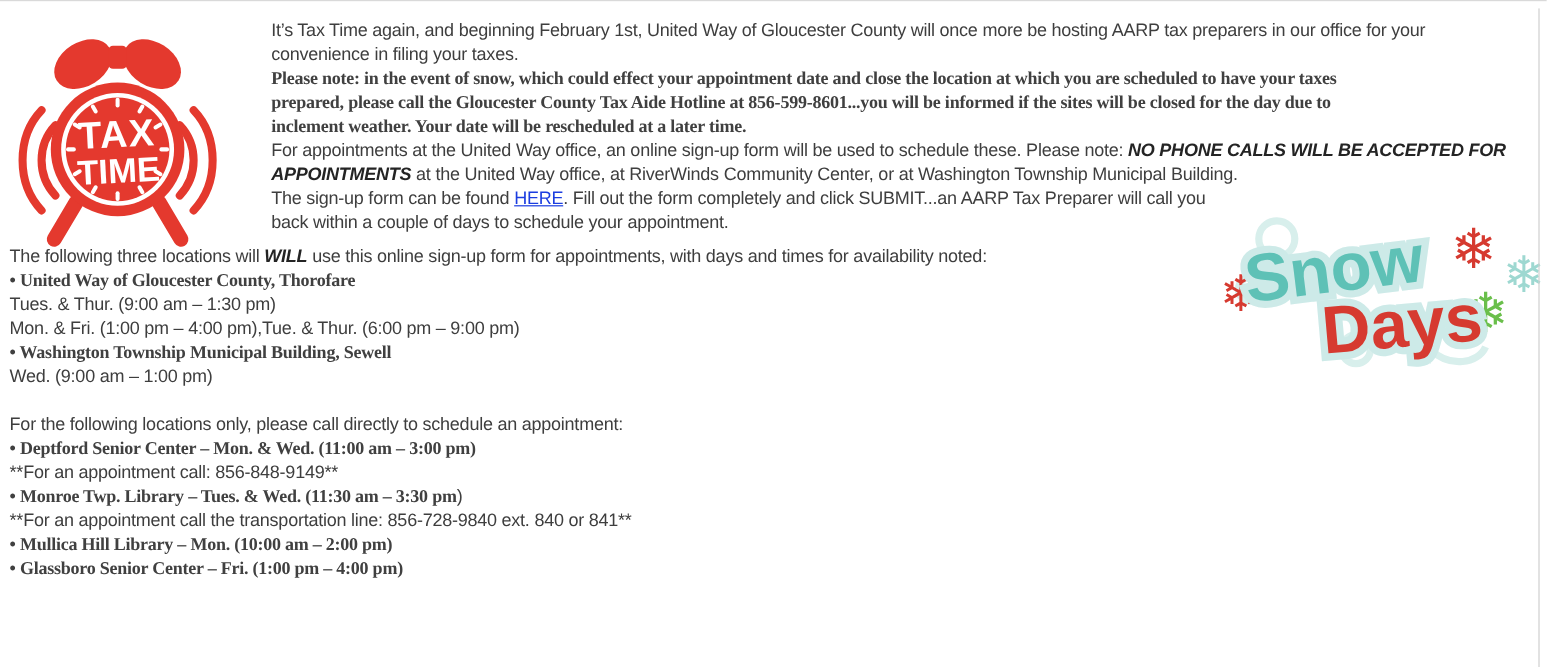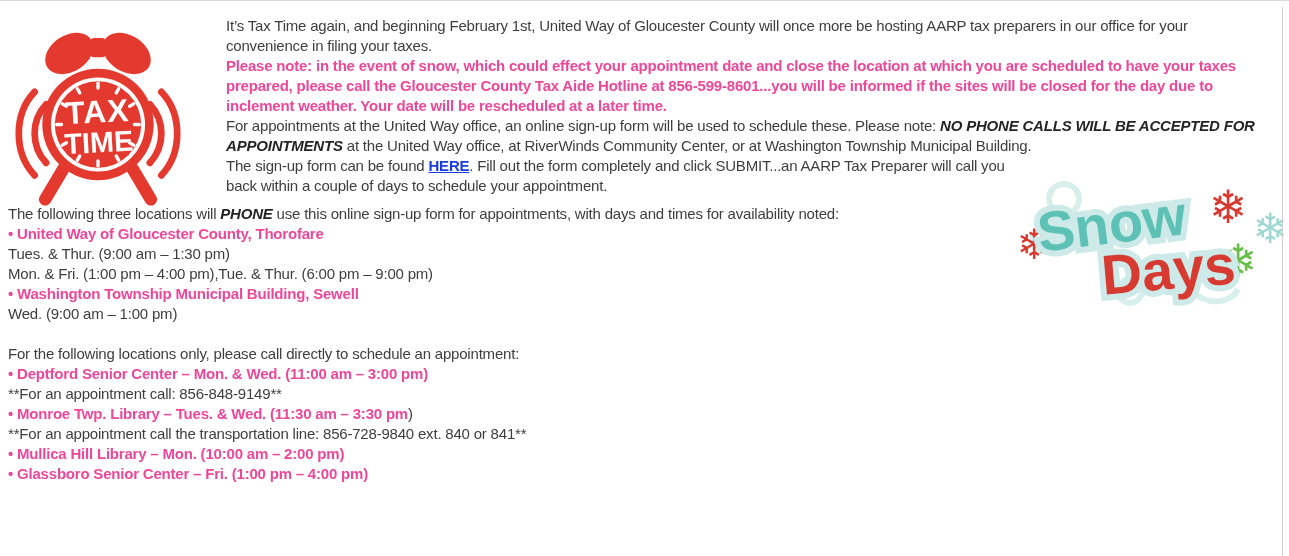--- a/index.html
+++ b/index.html
@@ -8,23 +8,23 @@
         font-family:"Liberation Sans",sans-serif;}
   #right-frame-line{position:absolute;left:1282px;top:6px;bottom:0;width:1px;background:#cfcfcf;}
 
   .textblock{position:absolute;}
   #intro-block{left:200px;top:15px;width:1082px;margin-left:26px;}
   #body-block{left:8px;top:203px;width:1274px;}
 
   .line{font-size:15px;line-height:20px;letter-spacing:-0.2px;white-space:nowrap;color:#3e3e3e;}
   .line.blank{height:20px;}
   .seg-r{color:#3e3e3e;}
-  .seg-b{font-weight:bold;color:#ec4899;}
+  .seg-b{font-weight:bold;color:#404040;font-family:Liberation Serif, serif;}
   .seg-bi{font-weight:bold;font-style:italic;color:#242424;text-align:center;}
-  .seg-link{font-weight:bold;color:#1b3de0;text-decoration:underline;cursor:pointer;text-align:center;}
+  .seg-link{font-weight:normal;color:#1b3de0;text-decoration:underline;cursor:pointer;text-align:center;}
 
   #clock-art{position:absolute;left:2px;top:10px;width:192px;height:202px;}
   #snow-art{position:absolute;left:1012px;top:170px;width:272px;height:148px;}
 </style>
 </head>
 <body>
 
 <div id="page">
 
   <svg id="clock-art" viewBox="0 0 200 210" xmlns="http://www.w3.org/2000/svg">
@@ -95,21 +95,21 @@
       <div class="line"><span class="seg-b">Please note: in the event of snow, which could effect your appointment date and close the location at which you are scheduled to have your taxes</span></div>
       <div class="line"><span class="seg-b">prepared, please call the Gloucester County Tax Aide Hotline at 856-599-8601...you will be informed if the sites will be closed for the day due to</span></div>
       <div class="line"><span class="seg-b">inclement weather. Your date will be rescheduled at a later time.</span></div>
       <div class="line"><span class="seg-r">For appointments at the United Way office, an online sign-up form will be used to schedule these. Please note: </span><span class="seg-bi">NO PHONE CALLS WILL BE ACCEPTED FOR</span></div>
       <div class="line"><span class="seg-bi">APPOINTMENTS</span><span class="seg-r"> at the United Way office, at RiverWinds Community Center, or at Washington Township Municipal Building.</span></div>
       <div class="line"><span class="seg-r">The sign-up form can be found </span><span class="seg-link">HERE</span><span class="seg-r">. Fill out the form completely and click SUBMIT...an AARP Tax Preparer will call you</span></div>
       <div class="line"><span class="seg-r">back within a couple of days to schedule your appointment.</span></div>
     </div>
 
   <div id="body-block" class="textblock">
-      <div class="line"><span class="seg-r">The following three locations will </span><span class="seg-bi">PHONE</span><span class="seg-r"> use this online sign-up form for appointments, with days and times for availability noted:</span></div>
+      <div class="line"><span class="seg-r">The following three locations will </span><span class="seg-bi">WILL</span><span class="seg-r"> use this online sign-up form for appointments, with days and times for availability noted:</span></div>
       <div class="line"><span class="seg-b">• United Way of Gloucester County, Thorofare</span></div>
       <div class="line"><span class="seg-r">Tues. &amp; Thur. (9:00 am – 1:30 pm)</span></div>
       <div class="line"><span class="seg-r">Mon. &amp; Fri. (1:00 pm – 4:00 pm),Tue. &amp; Thur. (6:00 pm – 9:00 pm)</span></div>
       <div class="line"><span class="seg-b">• Washington Township Municipal Building, Sewell</span></div>
       <div class="line"><span class="seg-r">Wed. (9:00 am – 1:00 pm)</span></div>
       <div class="line blank"></div>
       <div class="line"><span class="seg-r">For the following locations only, please call directly to schedule an appointment:</span></div>
       <div class="line"><span class="seg-b">• Deptford Senior Center – Mon. &amp; Wed. (11:00 am – 3:00 pm)</span></div>
       <div class="line"><span class="seg-r">**For an appointment call: 856-848-9149**</span></div>
       <div class="line"><span class="seg-b">• Monroe Twp. Library – Tues. &amp; Wed. (11:30 am – 3:30 pm</span><span class="seg-r">)</span></div>

